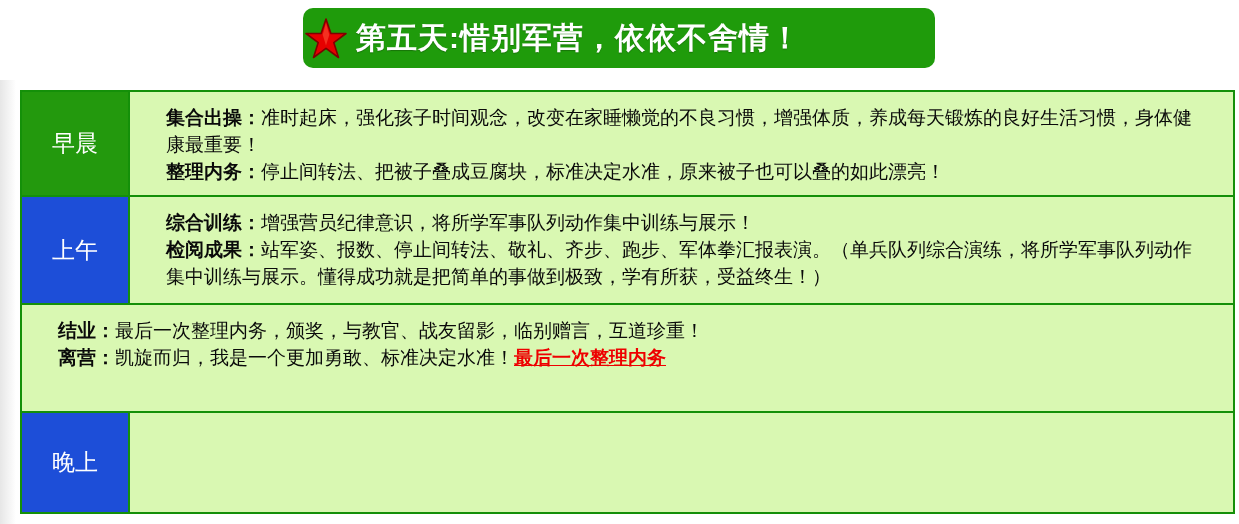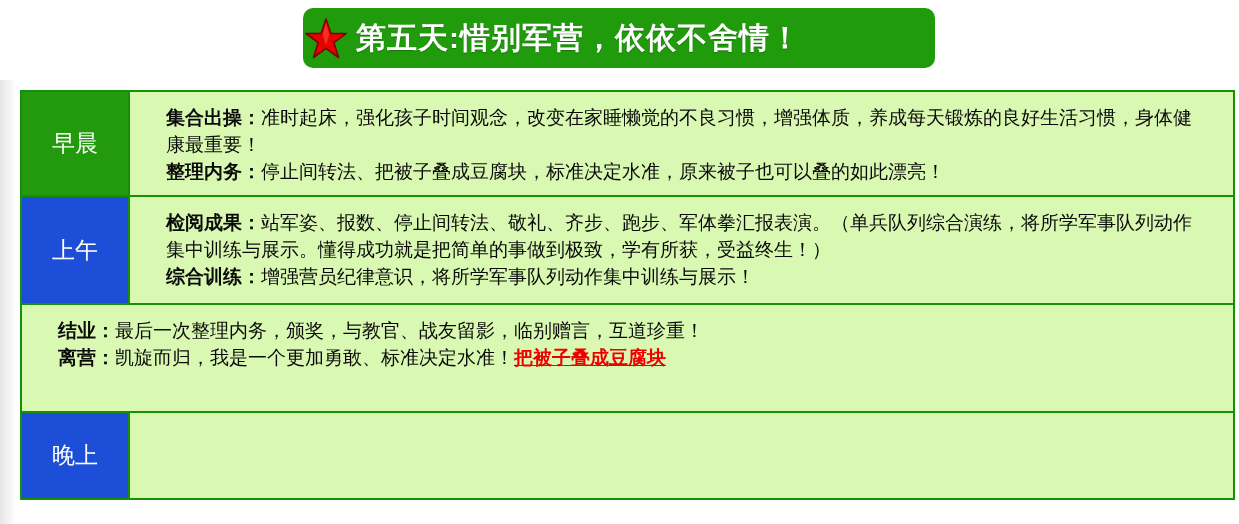--- a/index.html
+++ b/index.html
@@ -21,21 +21,21 @@
     color:#ffffff;font-weight:bold;font-size:30px;letter-spacing:1px;
     font-family:"Liberation Sans","DejaVu Sans",sans-serif;
     text-shadow:0 1px 1px rgba(0,0,0,.25);
   }
   .star{display:flex;align-items:center}
   .schedule{
     position:absolute;left:20px;top:90px;width:1215px;
     border:2px solid #149009;background:#d9f8b2;box-sizing:border-box;
   }
   .row{display:flex;box-sizing:border-box}
-  .row1{height:105px}.row2{height:108px}.row3{height:108px}.row4{height:85px}
+  .row1{height:105px}.row2{height:108px}.row3{height:108px}.row4{height:99px}
   .row:not(:last-child) .period,
   .row:not(:last-child) .content{border-bottom:2px solid #149009}
   .period{
     flex:0 0 108px;width:108px;box-sizing:border-box;
     border-right:2px solid #149009;
     display:flex;align-items:center;justify-content:center;
     color:#ffffff;font-size:23px;
     font-family:"Liberation Sans","DejaVu Sans",sans-serif;
   }
   .period.dark{background:#23990d}
@@ -68,27 +68,27 @@
     <div class="row row1">
       <div class="period dark">早晨</div>
       <div class="content">
         <p><b>集合出操：</b><span>准时起床，强化孩子时间观念，改变在家睡懒觉的不良习惯，增强体质，养成每天锻炼的良好生活习惯，身体健康最重要！</span></p>
         <p><b>整理内务：</b><span>停止间转法、把被子叠成豆腐块，标准决定水准，原来被子也可以叠的如此漂亮！</span></p>
       </div>
     </div>
     <div class="row row2">
       <div class="period bright">上午</div>
       <div class="content">
+        <p><b>综合训练：</b><span>增强营员纪律意识，将所学军事队列动作集中训练与展示！</span></p>
         <p><b>检阅成果：</b><span>站军姿、报数、停止间转法、敬礼、齐步、跑步、军体拳汇报表演。（单兵队列综合演练，将所学军事队列动作集中训练与展示。懂得成功就是把简单的事做到极致，学有所获，受益终生！）</span></p>
-        <p><b>综合训练：</b><span>增强营员纪律意识，将所学军事队列动作集中训练与展示！</span></p>
       </div>
     </div>
     <div class="row row3">
       <div class="content">
         <p><b>结业：</b><span>最后一次整理内务，颁奖，与教官、战友留影，临别赠言，互道珍重！</span></p>
-        <p><b>离营：</b><span>凯旋而归，我是一个更加勇敢、标准决定水准！</span><a>把被子叠成豆腐块</a></p>
+        <p><b>离营：</b><span>凯旋而归，我是一个更加勇敢、标准决定水准！</span><a>最后一次整理内务</a></p>
       </div>
     </div>
     <div class="row row4">
       <div class="period bright">晚上</div>
       <div class="content"></div>
     </div>
   </div>
 
 </body></html>

